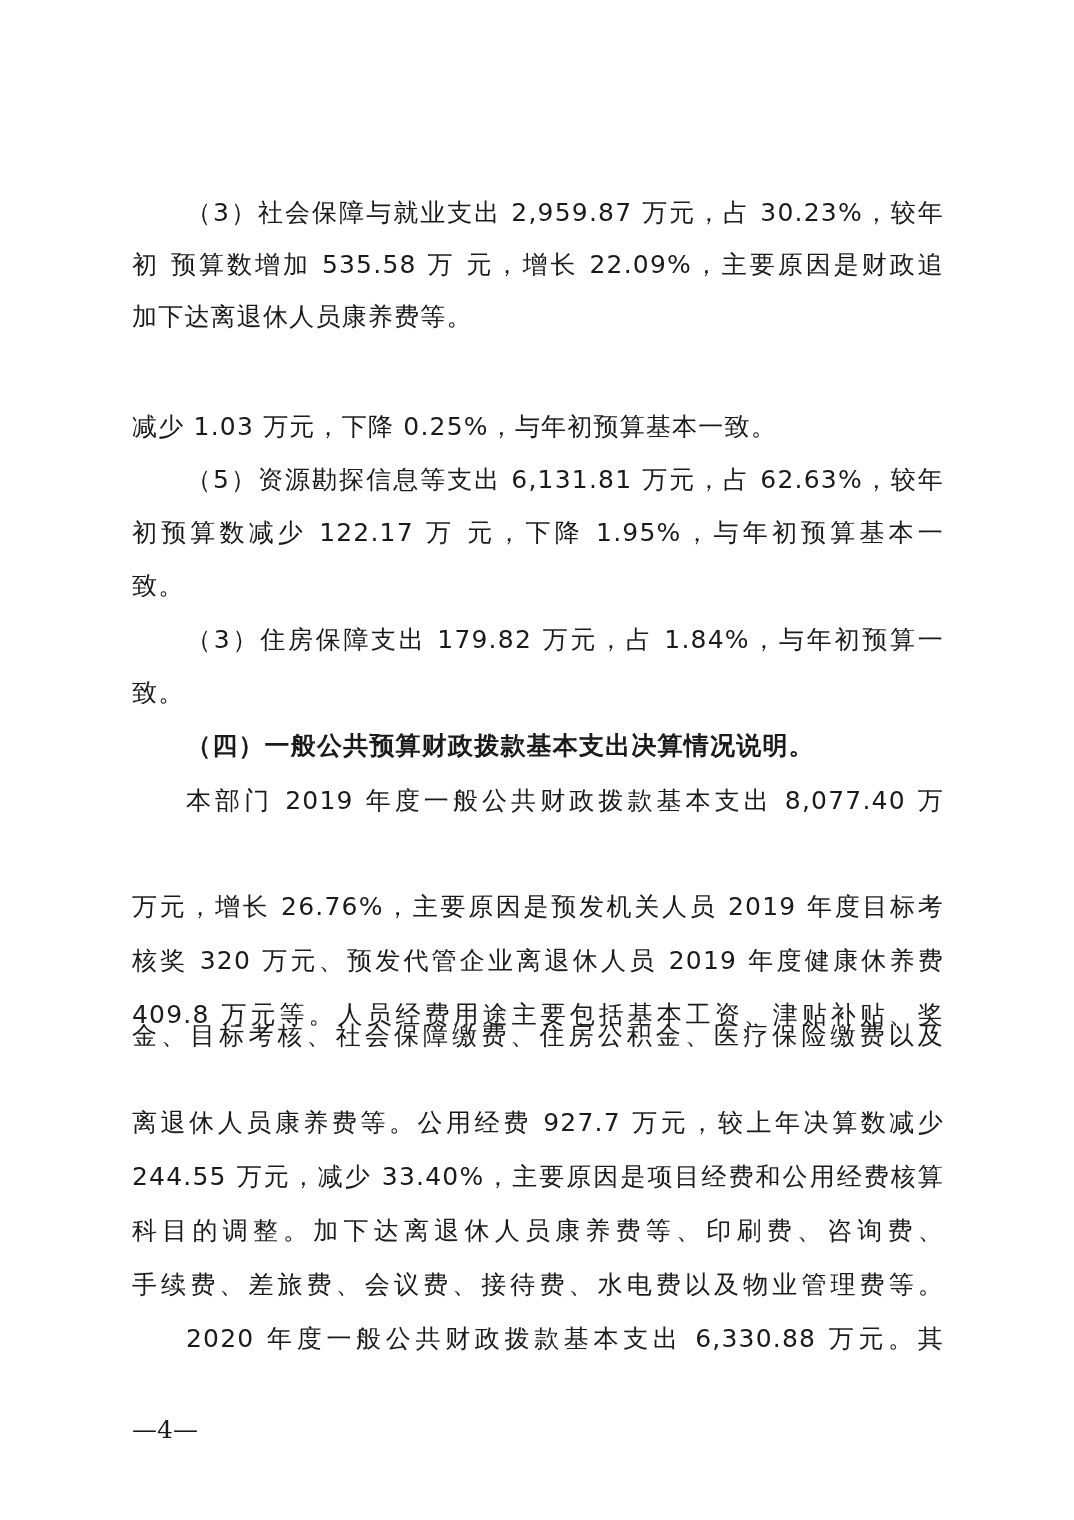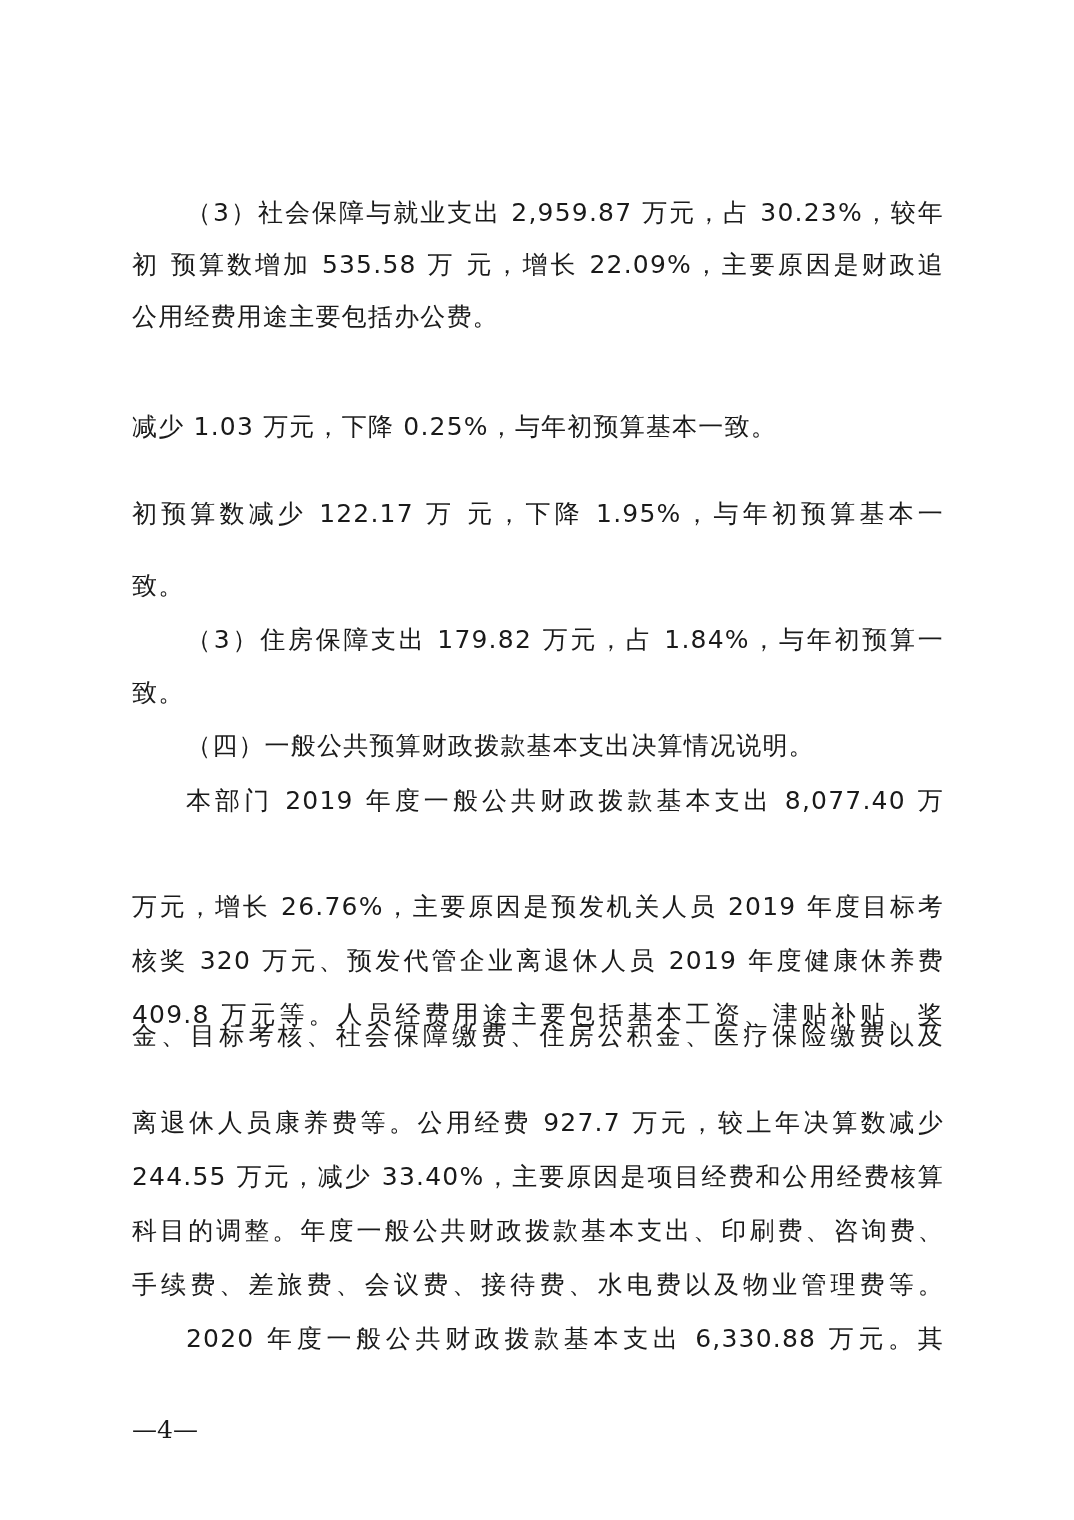--- a/index.html
+++ b/index.html
@@ -3,48 +3,49 @@
   <meta charset="utf-8">
   <style>
     html, body { margin: 0; padding: 0; background: #ffffff; }
     body { width: 1074px; height: 1520px; position: relative; overflow: hidden;
            font-family: "DejaVu Sans", "Liberation Sans", sans-serif; color: #1a1a1a; }
     .page { position: absolute; left: 0; top: 0; width: 888px; height: 1520px; }
     .line { position: absolute; left: 132px; width: 812px; height: 52px; line-height: 52px;
             font-size: 25px; white-space: nowrap; letter-spacing: 1.2px; }
     .line.justify { text-align: justify; text-align-last: justify; }
     .line.indent { left: 186px; width: 758px; }
-    .bold { font-weight: normal; }
+    .bold { font-weight: bold; }
     .footer { position: absolute; left: 132px; top: 1410px; font-size: 25px; line-height: 40px;
               font-family: "DejaVu Serif", "Liberation Serif", serif; white-space: nowrap; }
   </style>
 </head>
 <body>
 
 <div class="page">
   <div class="line indent justify" style="top:187px">（3）社会保障与就业支出 2,959.87 万元，占 30.23%，较年</div>
   <div class="line justify" style="top:239px">初 预算数增加 535.58 万 元，增长 22.09%，主要原因是财政追</div>
-  <div class="line" style="top:291px">公用经费用途主要包括办公费。</div>
+  <div class="line" style="top:291px">加下达离退休人员康养费等。</div>
 
   <div class="line" style="top:401px">减少 1.03 万元，下降 0.25%，与年初预算基本一致。</div>
 
-  <div class="line justify" style="top:488px">初预算数减少 122.17 万 元，下降 1.95%，与年初预算基本一</div>
+  <div class="line indent justify" style="top:454px">（5）资源勘探信息等支出 6,131.81 万元，占 62.63%，较年</div>
+  <div class="line justify" style="top:507px">初预算数减少 122.17 万 元，下降 1.95%，与年初预算基本一</div>
   <div class="line" style="top:560px">致。</div>
 
   <div class="line indent justify" style="top:614px">（3）住房保障支出 179.82 万元，占 1.84%，与年初预算一</div>
   <div class="line" style="top:667px">致。</div>
 
   <div class="line indent bold" style="top:720px">（四）一般公共预算财政拨款基本支出决算情况说明。</div>
 
   <div class="line indent justify" style="top:775px">本部门 2019 年度一般公共财政拨款基本支出 8,077.40 万</div>
   <div class="line justify" style="top:881px">万元，增长 26.76%，主要原因是预发机关人员 2019 年度目标考</div>
   <div class="line justify" style="top:935px">核奖 320 万元、预发代管企业离退休人员 2019 年度健康休养费</div>
   <div class="line justify" style="top:989px">409.8 万元等。人员经费用途主要包括基本工资、津贴补贴、奖</div>
   <div class="line justify" style="top:1010px">金、目标考核、社会保障缴费、住房公积金、医疗保险缴费以及</div>
   <div class="line justify" style="top:1097px">离退休人员康养费等。公用经费 927.7 万元，较上年决算数减少</div>
   <div class="line justify" style="top:1151px">244.55 万元，减少 33.40%，主要原因是项目经费和公用经费核算</div>
-  <div class="line justify" style="top:1205px">科目的调整。年度一般公共财政拨款基本支出、印刷费、咨询费、</div>
+  <div class="line justify" style="top:1205px">科目的调整。加下达离退休人员康养费等、印刷费、咨询费、</div>
   <div class="line justify" style="top:1259px">手续费、差旅费、会议费、接待费、水电费以及物业管理费等。</div>
 
   <div class="line indent justify" style="top:1313px">2020 年度一般公共财政拨款基本支出 6,330.88 万元。其</div>
 
   <div class="footer">—4—</div>
 </div>
 
 </body></html>

